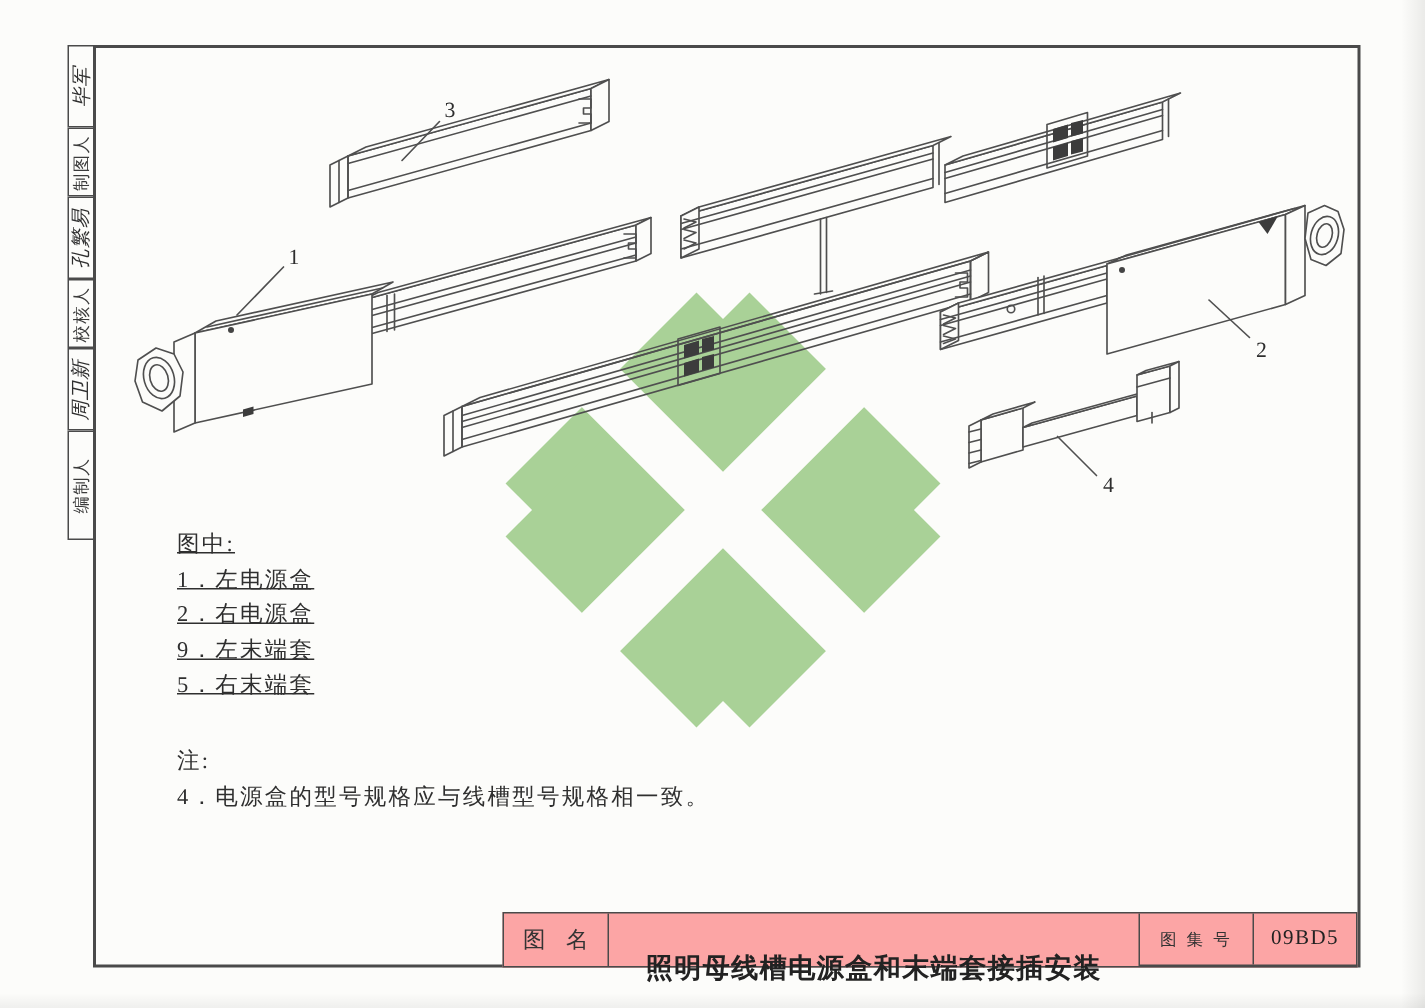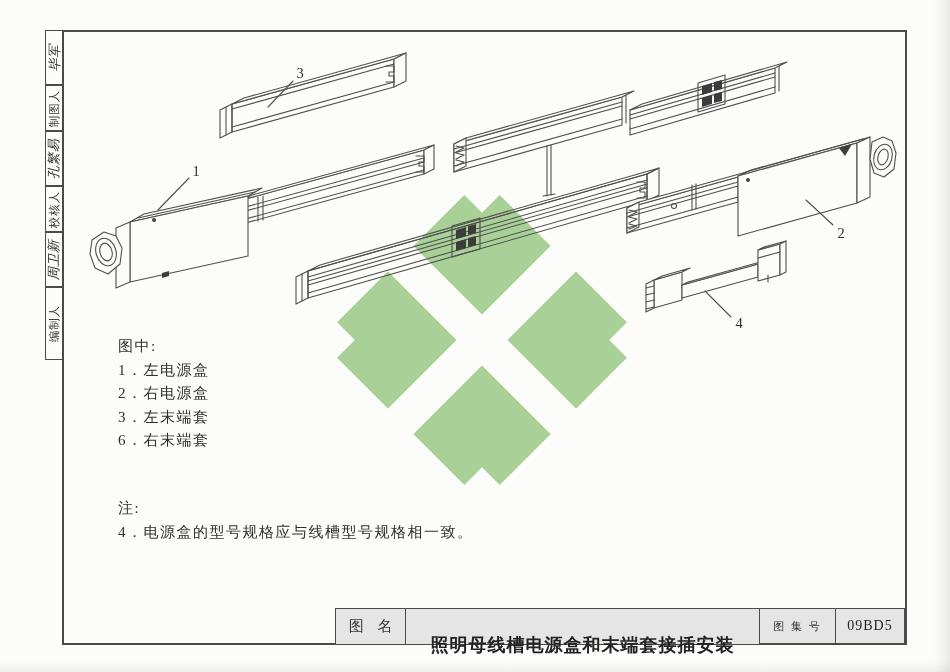--- a/index.html
+++ b/index.html
@@ -36,21 +36,21 @@
   .dark{fill:#3c3c3c; stroke:none;}
   .dlabel{font-family:"Liberation Serif",serif; font-size:14.5px; fill:#2e2e2e;}
 
   
   .tblock{position:absolute; font-size:15px; letter-spacing:1.5px; color:#2f2f2f;}
   .tblock .tline{height:23.5px; line-height:23.5px; white-space:nowrap;}
   .notes .tline{height:24px; line-height:24px;}
 
   
   .titleblock{position:absolute; left:335px; top:608px; width:570px; height:37px;
-    border:1.5px solid #4a4a4a; box-sizing:border-box; display:flex; background:#e5e5e5;}
+    border:1.5px solid #4a4a4a; box-sizing:border-box; display:flex; background:#fca5a5;}
   .tb-name{width:70px; border-right:1.5px solid #4a4a4a; box-sizing:border-box;
     display:flex; align-items:center; justify-content:center;
     font-size:15px; letter-spacing:5px; text-indent:5px;}
   .tb-title{flex:1; display:flex; align-items:center; justify-content:center;
     font-family:"Liberation Sans","DejaVu Sans",sans-serif;
     font-weight:bold; font-size:18px; letter-spacing:1px; color:#222;margin-top:36px;}
   .tb-right{width:145px; border-left:1.5px solid #4a4a4a; box-sizing:border-box;
     display:flex; flex-direction:column;}
   .tb-row{flex:1; display:flex;}
   .tb-row.first{border-bottom:1.5px solid #4a4a4a;}
@@ -240,26 +240,26 @@
       <text class="dlabel" x="134" y="146" text-anchor="middle">1</text>
       <line class="ln" x1="771" y1="195" x2="744" y2="170"></line>
       <text class="dlabel" x="779" y="208" text-anchor="middle">2</text>
       <line class="ln" x1="231" y1="51" x2="206" y2="77"></line>
       <text class="dlabel" x="238" y="48" text-anchor="middle">3</text>
       <line class="ln" x1="669" y1="287" x2="643" y2="261"></line>
       <text class="dlabel" x="677" y="298" text-anchor="middle">4</text>
     </g>
   </svg>
 
-  <div class="tblock" style="left:118px; top:335px;">
+  <div class="tblock" style="left:118px; top:352px;text-decoration:underline;">
     <div class="tline">图中:</div>
     <div class="tline">1．左电源盒</div>
     <div class="tline">2．右电源盒</div>
-    <div class="tline">3．左末端套</div>
-    <div class="tline">6．右末端套</div>
+    <div class="tline">9．左末端套</div>
+    <div class="tline">5．右末端套</div>
   </div>
 
   <div class="tblock notes" style="left:118px; top:496px;">
     <div class="tline">注:</div>
     <div class="tline">4．电源盒的型号规格应与线槽型号规格相一致。</div>
   </div>
 
   <div class="titleblock">
     <div class="tb-name">图 名</div>
     <div class="tb-title">照明母线槽电源盒和末端套接插安装</div>

